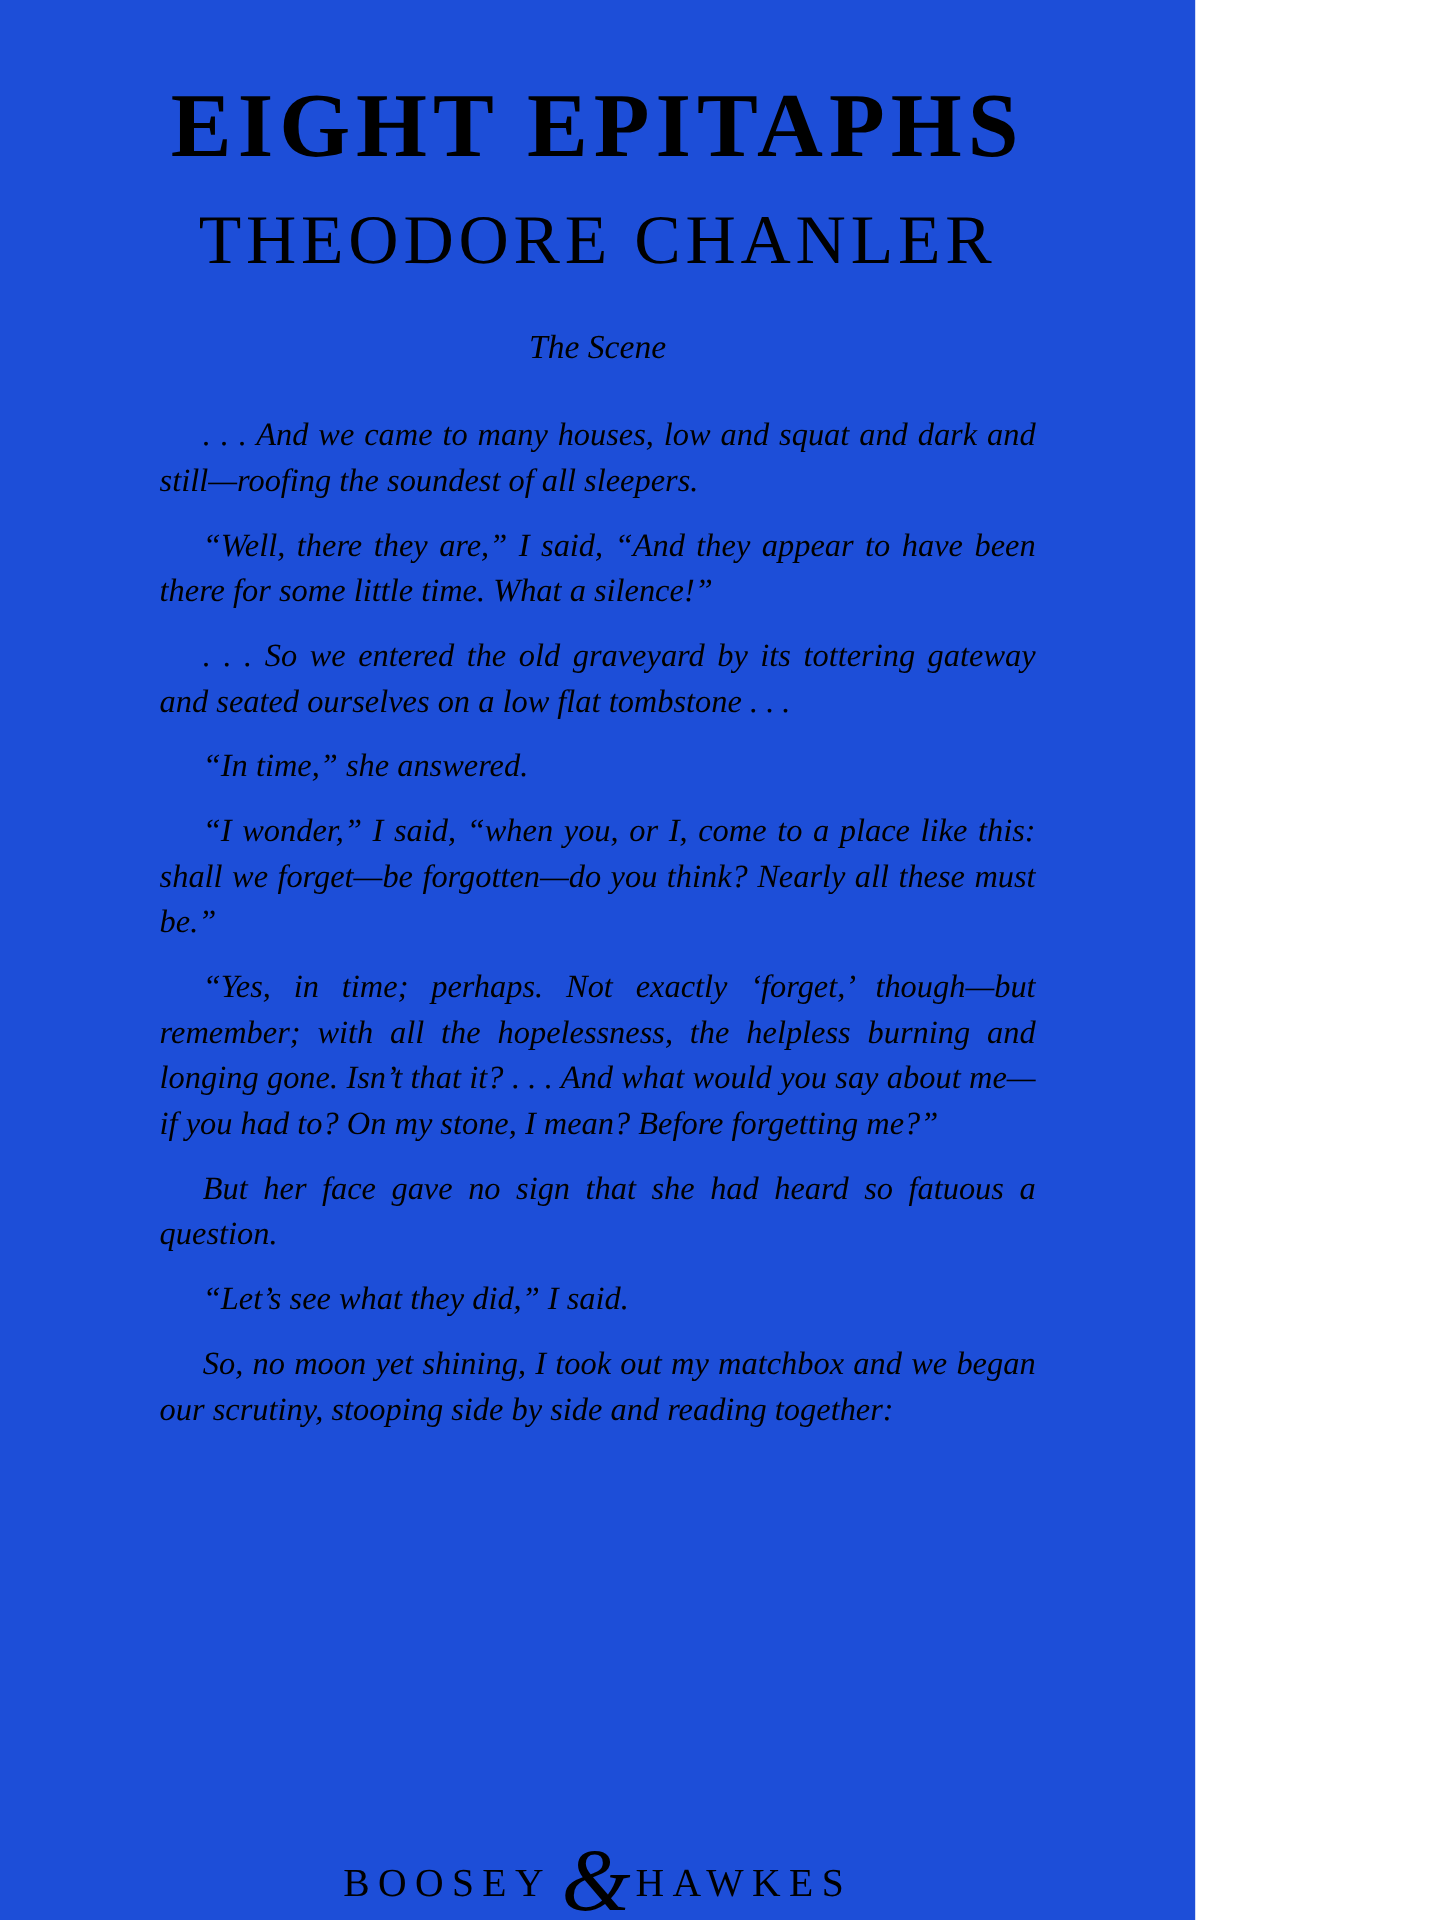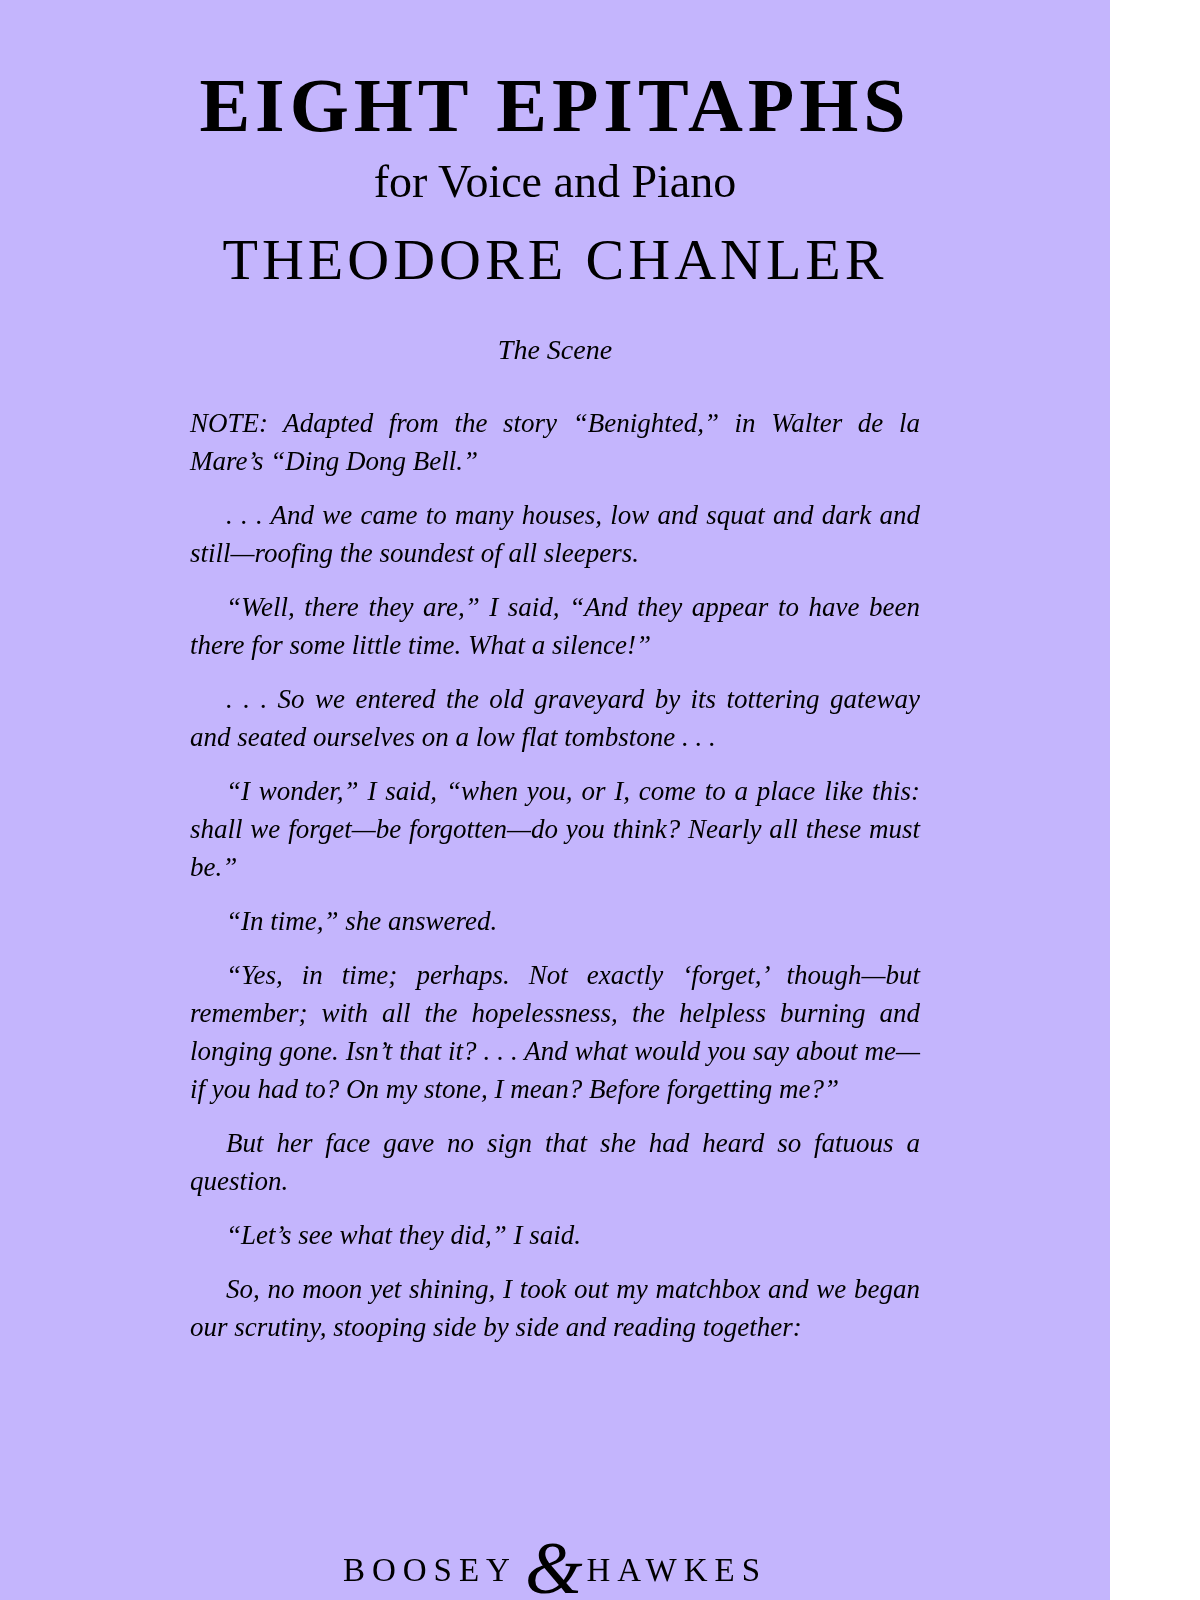--- a/index.html
+++ b/index.html
@@ -4,23 +4,23 @@
 <style>
   html, body {
     margin: 0;
     padding: 0;
     background: #ffffff;
     color: #000000;
     font-family: "Liberation Serif", serif;
   }
   .page {
     position: relative;
-    width: 1110px;
+    width: 996px;
     height: 1600px;
-    background: #c4b5fd;
+    background: #1d4ed8;
     overflow: hidden;
   }
   .title-block {
     text-align: center;
     padding-top: 66px;
   }
   .main-title {
     font-size: 76px;
     font-weight: bold;
     letter-spacing: 5px;
@@ -91,33 +91,31 @@
     font-family: "Liberation Serif", serif;
   }
 </style>
 </head>
 <body>
 
 <div class="page">
 
   <div class="title-block">
     <div class="main-title">EIGHT EPITAPHS</div>
-    <div class="subtitle">for Voice and Piano</div>
     <div class="composer">THEODORE CHANLER</div>
   </div>
 
   <div class="scene-heading">The Scene</div>
 
   <div class="text-block">
-    <p class="no-indent">NOTE: Adapted from the story “Benighted,” in Walter de la Mare’s “Ding Dong Bell.”</p>
     <p>. . . And we came to many houses, low and squat and dark and still—roofing the soundest of all sleepers.</p>
     <p>“Well, there they are,” I said, “And they appear to have been there for some little time. What a silence!”</p>
     <p>. . . So we entered the old graveyard by its tottering gateway and seated ourselves on a low flat tombstone . . .</p>
+    <p>“In time,” she answered.</p>
     <p>“I wonder,” I said, “when you, or I, come to a place like this: shall we forget—be forgotten—do you think? Nearly all these must be.”</p>
-    <p>“In time,” she answered.</p>
     <p>“Yes, in time; perhaps. Not exactly ‘forget,’ though—but remember; with all the hopelessness, the helpless burning and longing gone. Isn’t that it? . . . And what would you say about me—if you had to? On my stone, I mean? Before forgetting me?”</p>
     <p>But her face gave no sign that she had heard so fatuous a question.</p>
     <p>“Let’s see what they did,” I said.</p>
     <p>So, no moon yet shining, I took out my matchbox and we began our scrutiny, stooping side by side and reading together:</p>
   </div>
 
   <div class="publisher">
     <span class="publisher-word">BOOSEY</span>
     <span class="publisher-amp">&amp;</span>
     <span class="publisher-word">HAWKES</span>

